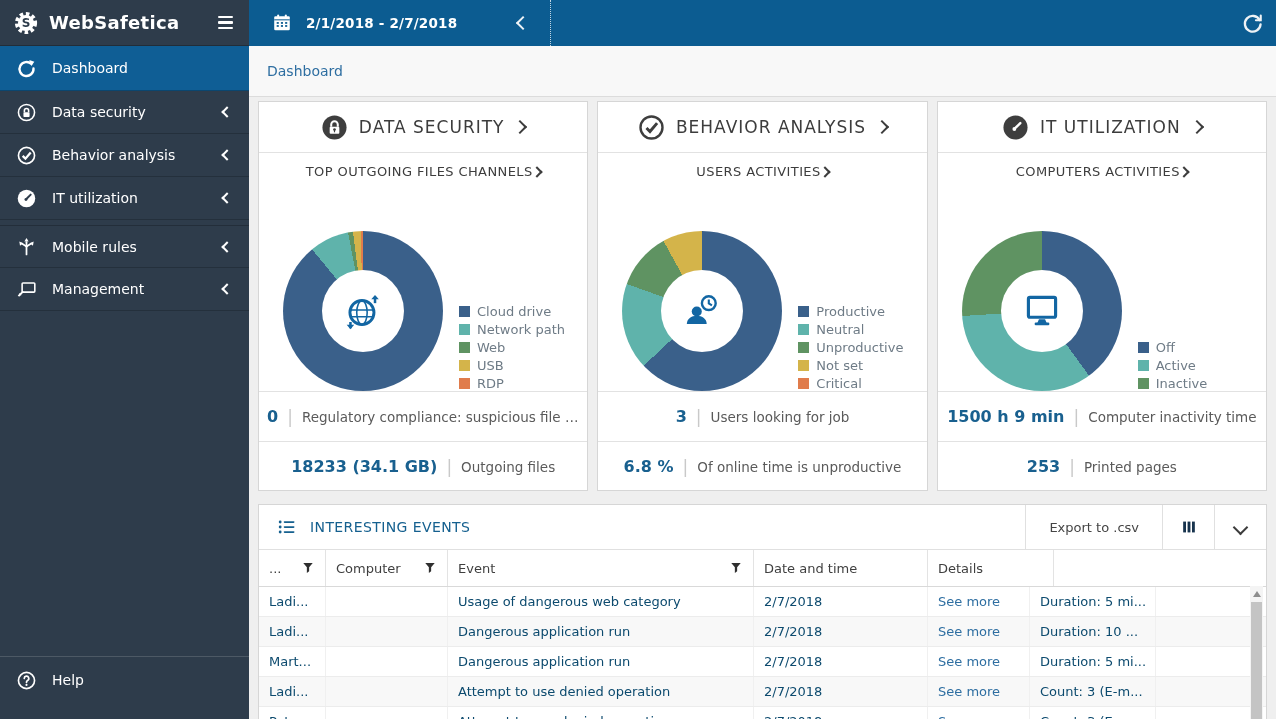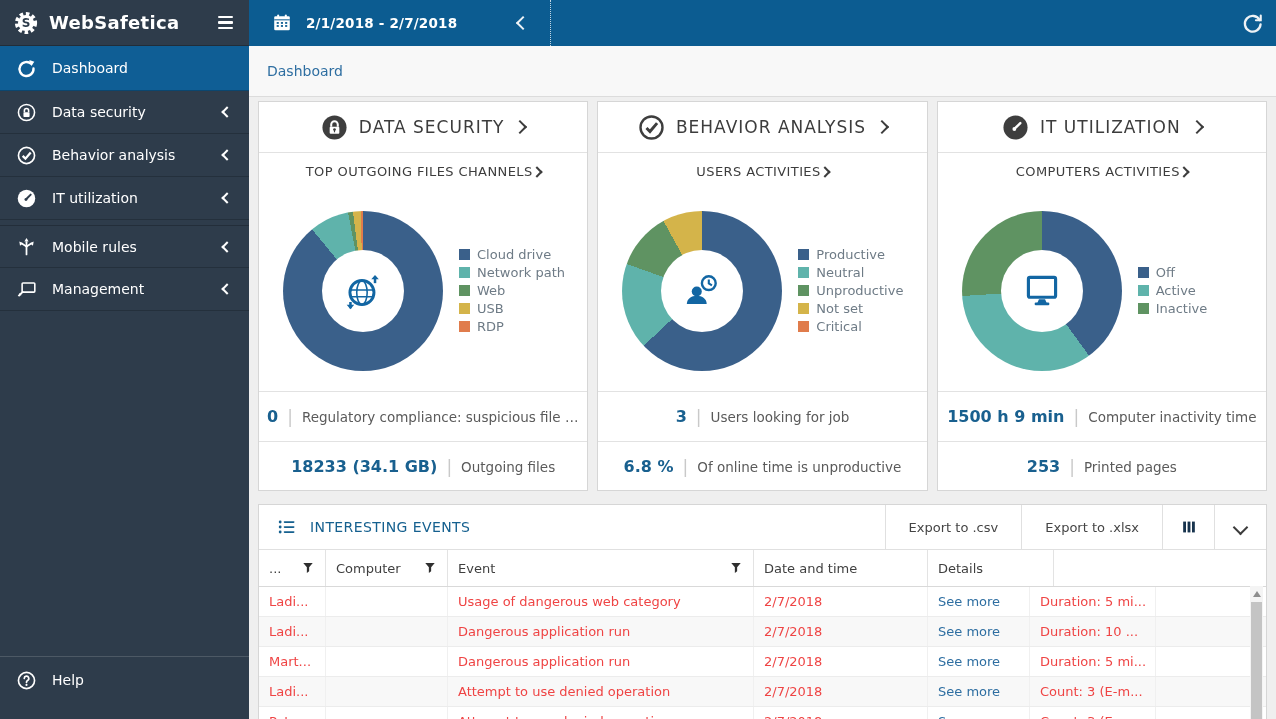--- a/index.html
+++ b/index.html
@@ -49,21 +49,21 @@
   
   .content{position:absolute;left:249px;right:0;top:97px;bottom:0;background:#efefef;padding:4px 9px 0 9px;box-sizing:border-box;overflow:hidden}
   .cards{display:flex;gap:9px}
   .card{flex:1;background:#fff;border:1px solid #d6d6d6;height:390px;box-sizing:border-box;min-width:0}
   .card-title{height:50px;border-bottom:1px solid #e2e2e2;display:flex;align-items:center;justify-content:center;gap:11px;cursor:pointer}
   .card-title .badge{width:27px;height:27px;flex:none}
   .card-title .t{font-size:17px;color:#3c3c3c;letter-spacing:1px;white-space:nowrap}
   .card-title .chev{width:8px;height:8px;border-width:2px;color:#3c3c3c}
   .card-sub{height:37px;display:flex;align-items:center;justify-content:center;gap:0;font-size:13px;color:#3d3d3d;letter-spacing:.4px;cursor:pointer}
   .card-sub .chev{width:6px;height:6px;border-width:2px;color:#3d3d3d}
-  .donut-row{height:201px;display:flex;align-items:center;padding-left:24px;gap:16px}
+  .donut-row{height:201px;display:flex;align-items:flex-end;padding-left:24px;gap:16px}
   .donut{width:160px;height:160px;border-radius:50%;position:relative;flex:none}
   .donut-hole{position:absolute;inset:39px;background:#fff;border-radius:50%;display:flex;align-items:center;justify-content:center}
   .center-ic{width:46px;height:46px}
   .legend{display:flex;flex-direction:column;gap:3px;min-width:0}
   .lg-item{display:flex;align-items:center;gap:7px;white-space:nowrap}
   .lg-sq{width:11px;height:11px;flex:none}
   .lg-lb{font-size:13px;color:#6e7b86}
   .stat{height:50px;border-top:1px solid #e2e2e2;display:flex;align-items:center;justify-content:center;gap:9px;padding:0 8px;white-space:nowrap;overflow:hidden;box-sizing:border-box}
   .stat .num{color:#19608f;font-weight:bold;font-size:16px}
   .stat .sep{color:#c9c9c9;font-size:17px;font-weight:400}
@@ -78,21 +78,21 @@
   .tc-btn{border:none;background:#fff;border-left:1px solid #e0e0e0;display:flex;align-items:center;justify-content:center;padding:0 23px;font-size:13px;color:#454545;cursor:pointer;font-family:inherit}
   .tc-ic-btn{width:52px;padding:0}
   .tc-ic-btn .ic{width:20px;height:20px}
   .tc-ic-btn .chev{width:9px;height:9px;border-width:2px;color:#3c3c3c}
   .thead{display:flex;height:36px;border-bottom:1px solid #d9d9d9;align-items:stretch}
   .th{display:flex;align-items:center;box-sizing:border-box;padding:0 10px;border-right:1px solid #e3e3e3;font-size:13px;color:#3f3f3f;gap:6px;cursor:pointer}
   .th .flt{margin-left:auto;width:14px;height:14px;cursor:pointer}
   .th.filler,.td.filler{flex:1;border-right:none;cursor:default}
   .tbody .trow{display:flex;height:29px;align-items:stretch;border-bottom:1px solid #ececec;cursor:pointer}
   .tbody .trow:nth-child(even){background:#f8f8f8}
-  .td{display:flex;align-items:center;box-sizing:border-box;padding:0 10px;border-right:1px solid #f0f0f0;font-size:13px;color:#ef4444;overflow:hidden;white-space:nowrap}
+  .td{display:flex;align-items:center;box-sizing:border-box;padding:0 10px;border-right:1px solid #f0f0f0;font-size:13px;color:#0c4a6e;overflow:hidden;white-space:nowrap}
   .td.link{color:#2e6ea1}
   .vscroll{position:absolute;top:81px;right:3px;bottom:2px;width:13px;background:#f4f4f4;cursor:pointer}
   .vs-arrow{width:0;height:0;border-left:4px solid transparent;border-right:4px solid transparent;border-bottom:6px solid #8d8d8d;margin:5px auto 4px auto}
   .vs-thumb{position:absolute;top:16px;left:1px;right:1px;bottom:0;background:#c4c4c4}
 </style>
 </head>
 <body>
 
 <aside class="sidebar">
   <div class="logo-row">
@@ -427,21 +427,20 @@
               <rect x="8" y="5" width="13" height="2.1" rx="1"></rect>
             <circle cx="3.8" cy="12" r="1.7"></circle>
               <rect x="8" y="11" width="13" height="2.1" rx="1"></rect>
             <circle cx="3.8" cy="18" r="1.7"></circle>
               <rect x="8" y="17" width="13" height="2.1" rx="1"></rect>
           </svg>
         </span>
         <span class="tc-title">INTERESTING EVENTS</span>
       </div>
       <button class="tc-btn">Export to .csv</button>
-      <button class="tc-btn">Export to .xlsx</button>
       <button class="tc-btn tc-ic-btn">
         <span class="ic">
           <svg viewBox="0 0 24 24" fill="#17334d">
             <rect x="5" y="5.5" width="3.4" height="13"></rect>
               <rect x="10.3" y="5.5" width="3.4" height="13"></rect>
               <rect x="15.6" y="5.5" width="3.4" height="13"></rect>
           </svg>
         </span>
       </button>
       <button class="tc-btn tc-ic-btn">

